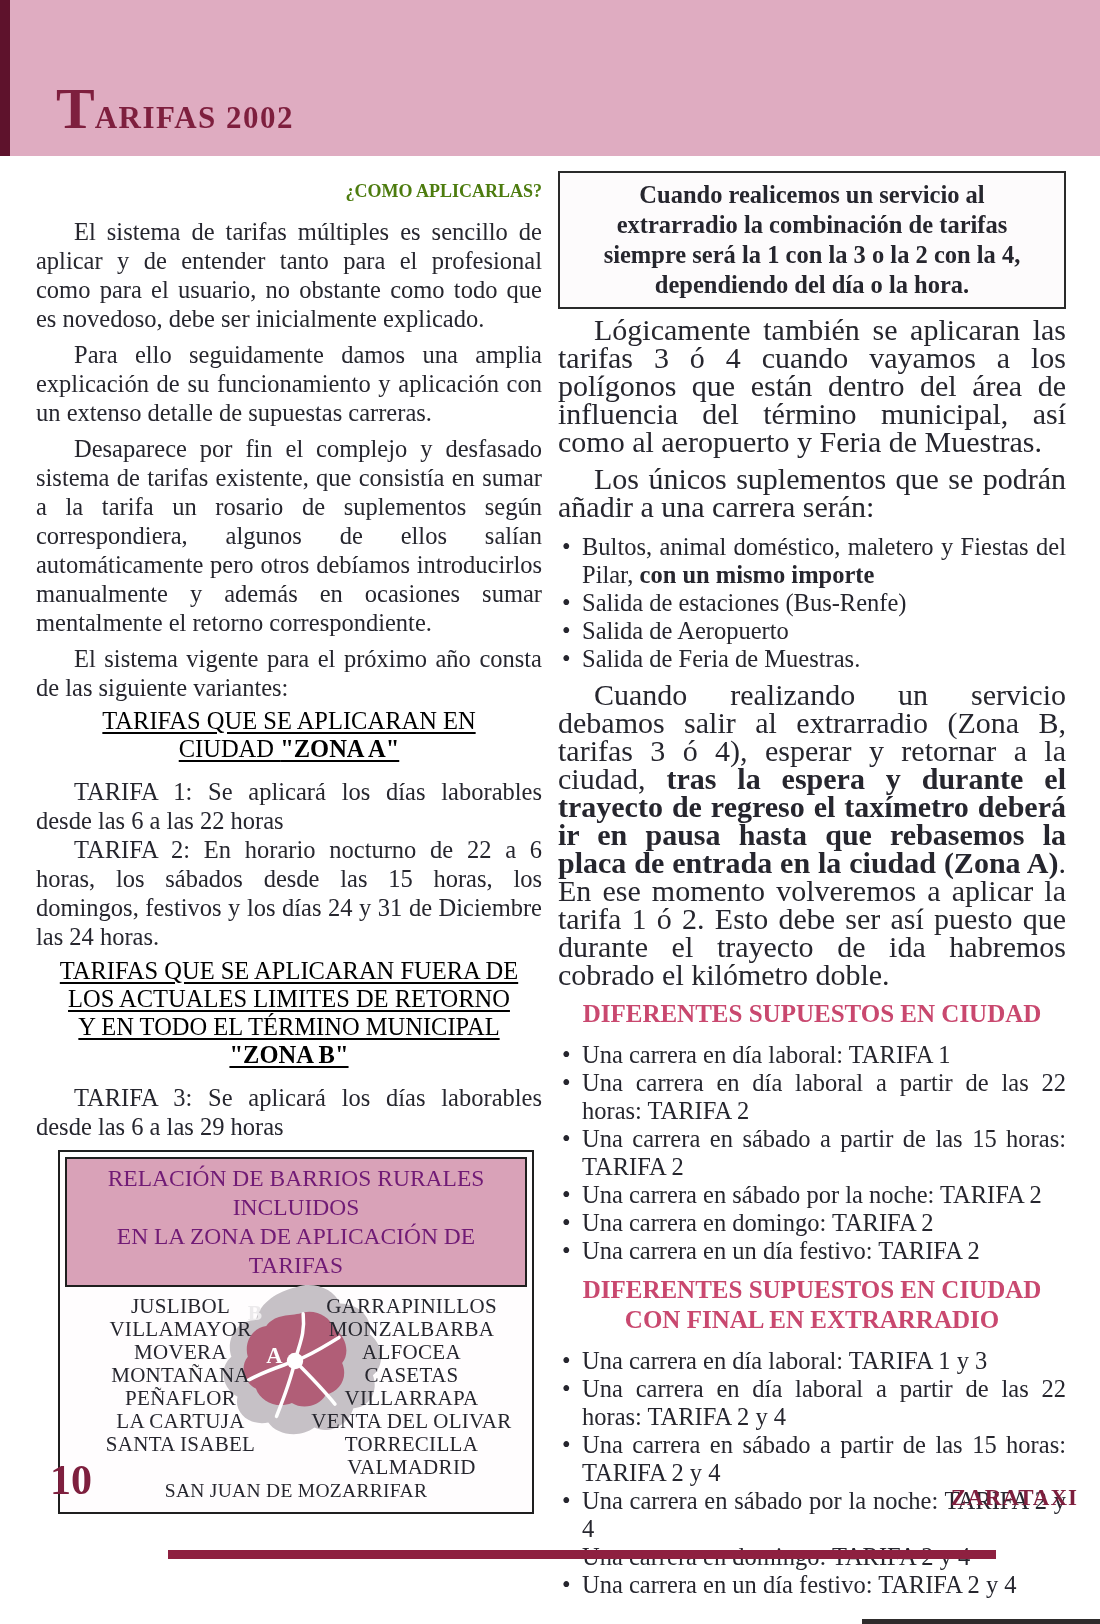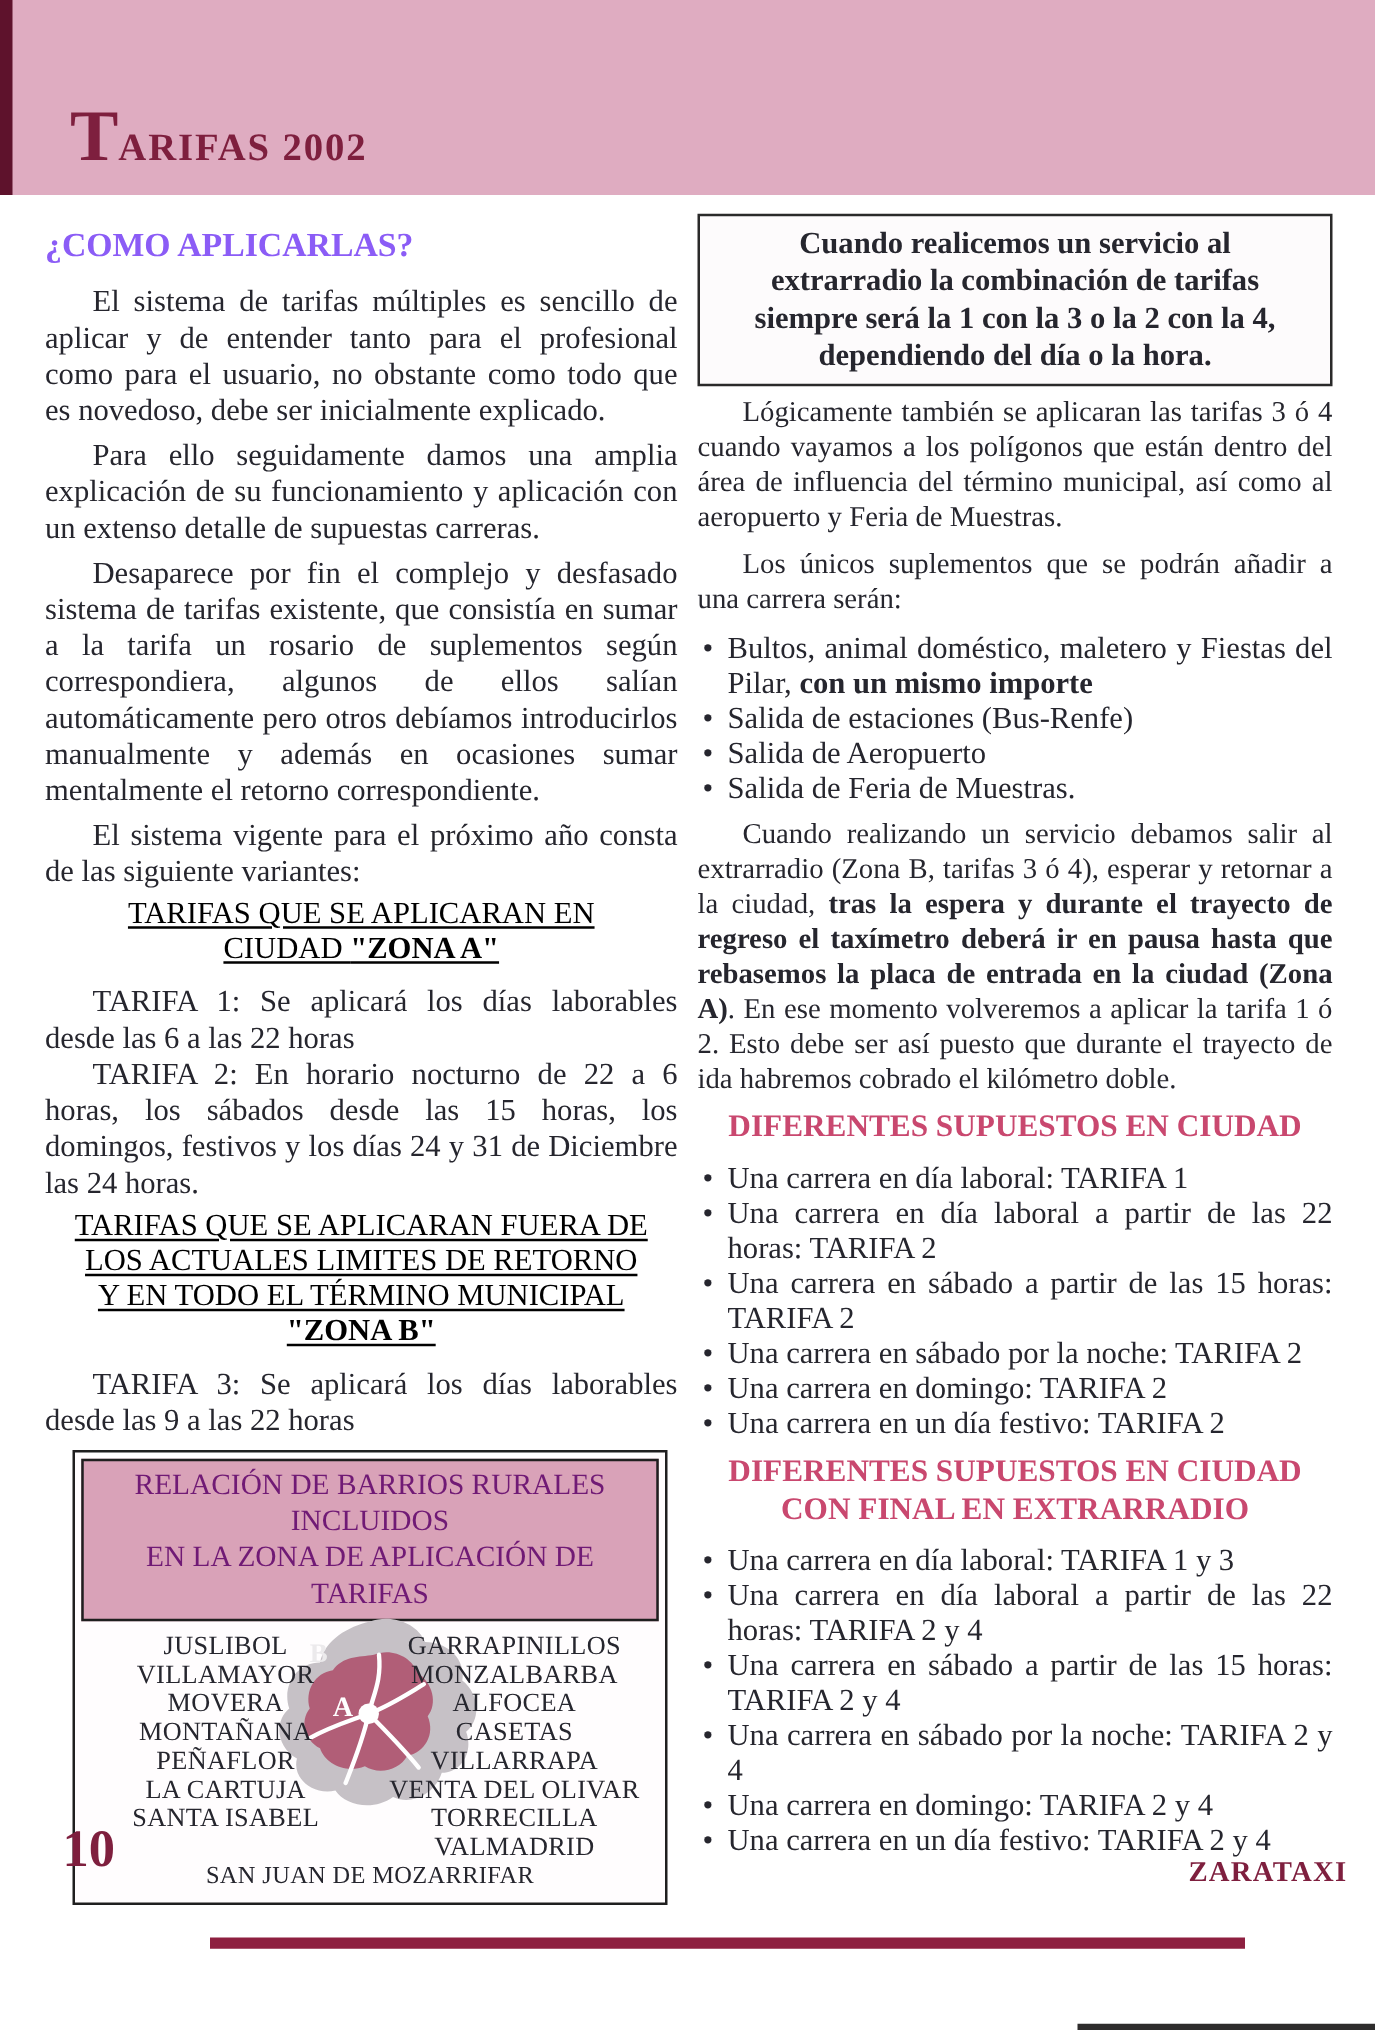--- a/index.html
+++ b/index.html
@@ -16,21 +16,21 @@
   .page-title .t-big { font-size:58px; line-height:1; }
   .page-title .t-rest { font-size:31px; letter-spacing:1.5px; line-height:1; }
 
   
   .col-left  { position:absolute; left:36px;  top:181px; width:506px; }
   .col-right { position:absolute; left:558px; top:171px; width:508px; }
 
   .body-p { font-size:24.5px; line-height:29px; text-align:justify; margin:0 0 7px; text-indent:38px; }
   .tight   { margin-bottom:5px; }
 
-  .como-head { text-align:left; color:#8b5cf6; font-weight:bold; font-size:27px; margin:0 0 15px; }
+  .como-head { text-align:right; color:#4d7c0f; font-weight:bold; font-size:18px; margin:0 0 15px; }
 
   .zone-head { text-align:center; color:#000000; font-size:24.5px; line-height:28px; margin:5px 0 14px; }
   .zone-head .zh-line { display:block; }
   .zone-head .u { text-decoration:underline; text-underline-offset:3px; }
   .zone-head b { font-weight:bold; }
 
   .tarifa-p { font-size:24.5px; line-height:29px; text-align:justify; margin:0; text-indent:38px; }
   .after-gap { margin-bottom:6px; }
 
   
@@ -42,21 +42,21 @@
   .bb-map { position:absolute; left:50%; top:-6px; transform:translateX(-50%); z-index:0; }
   .bb-cols { position:relative; z-index:1; display:flex; }
   .bb-col { width:50%; }
   .bb-item { text-align:center; font-size:21px; line-height:23px; letter-spacing:0.3px; }
   .bb-bottom { position:relative; z-index:1; text-align:center; font-size:19.5px; line-height:23px; letter-spacing:0.3px; }
 
   
   .notice-box { box-sizing:border-box; border:2px solid #2a2a2a; background:#fdfbfc;
     text-align:center; font-weight:bold; font-size:24.5px; line-height:30px;
     padding:7px 4px; margin:0 0 7px; }
-  .r-par { font-size:23px; line-height:28px; text-align:justify; margin:0 0 9px; text-indent:36px; }
+  .r-par { font-size:30px; line-height:28px; text-align:justify; margin:0 0 9px; text-indent:36px; }
   .r-par b { font-weight:bold; }
 
   ul.blist { list-style:none; margin:0 0 8px; padding:0; }
   .blist li { position:relative; padding-left:24px; font-size:24.5px; line-height:28px; text-align:justify; }
   .blist li::before { content:"\2022"; position:absolute; left:4px; top:0; }
   .blist li b { font-weight:bold; }
 
   .crimson-head { color:#c9486f; font-weight:bold; text-align:center; font-size:25px; line-height:30px;
     margin:10px 0 12px; }
 
@@ -98,21 +98,21 @@
     <p class="tarifa-p">TARIFA 1: Se aplicará los días laborables desde las 6 a las 22 horas</p>
     <p class="tarifa-p after-gap">TARIFA 2: En horario nocturno de 22 a 6 horas, los sábados desde las 15 horas, los domingos, festivos y los días 24 y 31 de Diciembre las 24 horas.</p>
 
     <div class="zone-head">
       <span class="zh-line"><span class="u">TARIFAS QUE SE APLICARAN FUERA DE</span></span>
       <span class="zh-line"><span class="u">LOS ACTUALES LIMITES DE RETORNO</span></span>
       <span class="zh-line"><span class="u">Y EN TODO EL TÉRMINO MUNICIPAL</span></span>
       <span class="zh-line"><span class="u"><b>"ZONA B"</b></span></span>
     </div>
 
-    <p class="tarifa-p">TARIFA 3: Se aplicará los días laborables desde las 9 a las 22 horas</p>
+    <p class="tarifa-p">TARIFA 3: Se aplicará los días laborables desde las 6 a las 29 horas</p>
 
     <div class="barrios-box">
       <div class="bb-header">
         <div>RELACIÓN DE BARRIOS RURALES INCLUIDOS</div>
         <div>EN LA ZONA DE APLICACIÓN DE TARIFAS</div>
       </div>
       <div class="bb-body">
         <svg class="bb-map" width="176" height="162" viewBox="0 0 170 158">
           <path d="M85,6 C103,0 122,8 128,22 C146,22 160,36 157,52 C170,62 172,82 160,92 C166,108 156,124 141,124 C136,140 118,150 103,143 C88,154 66,150 58,138 C40,142 24,128 28,113 C12,104 10,84 22,74 C16,56 28,38 46,38 C50,20 68,10 85,6 Z" fill="#c6c1c6"></path>
           <path d="M88,32 C102,26 118,34 122,46 C134,54 138,70 130,80 C136,94 128,108 114,111 C108,122 92,126 81,119 C66,125 50,117 46,105 C34,99 30,84 38,74 C34,60 42,46 56,44 C64,33 76,34 88,32 Z" fill="#b15e77"></path>

